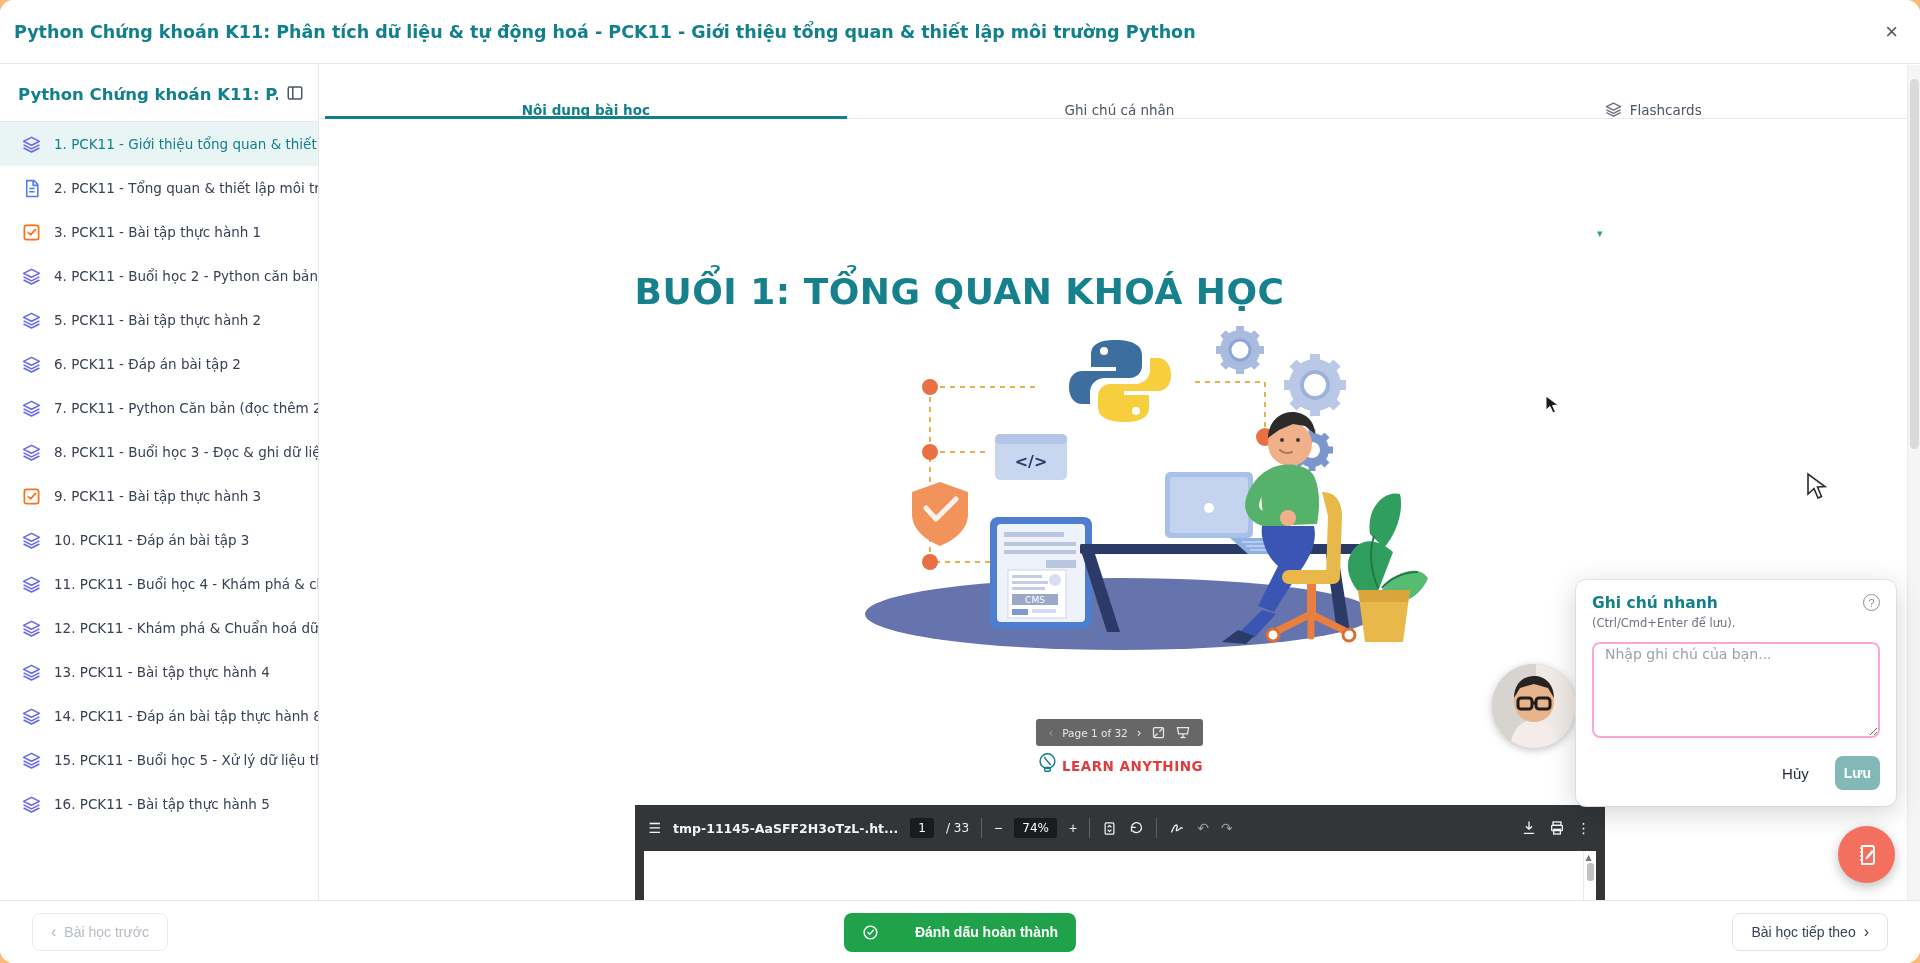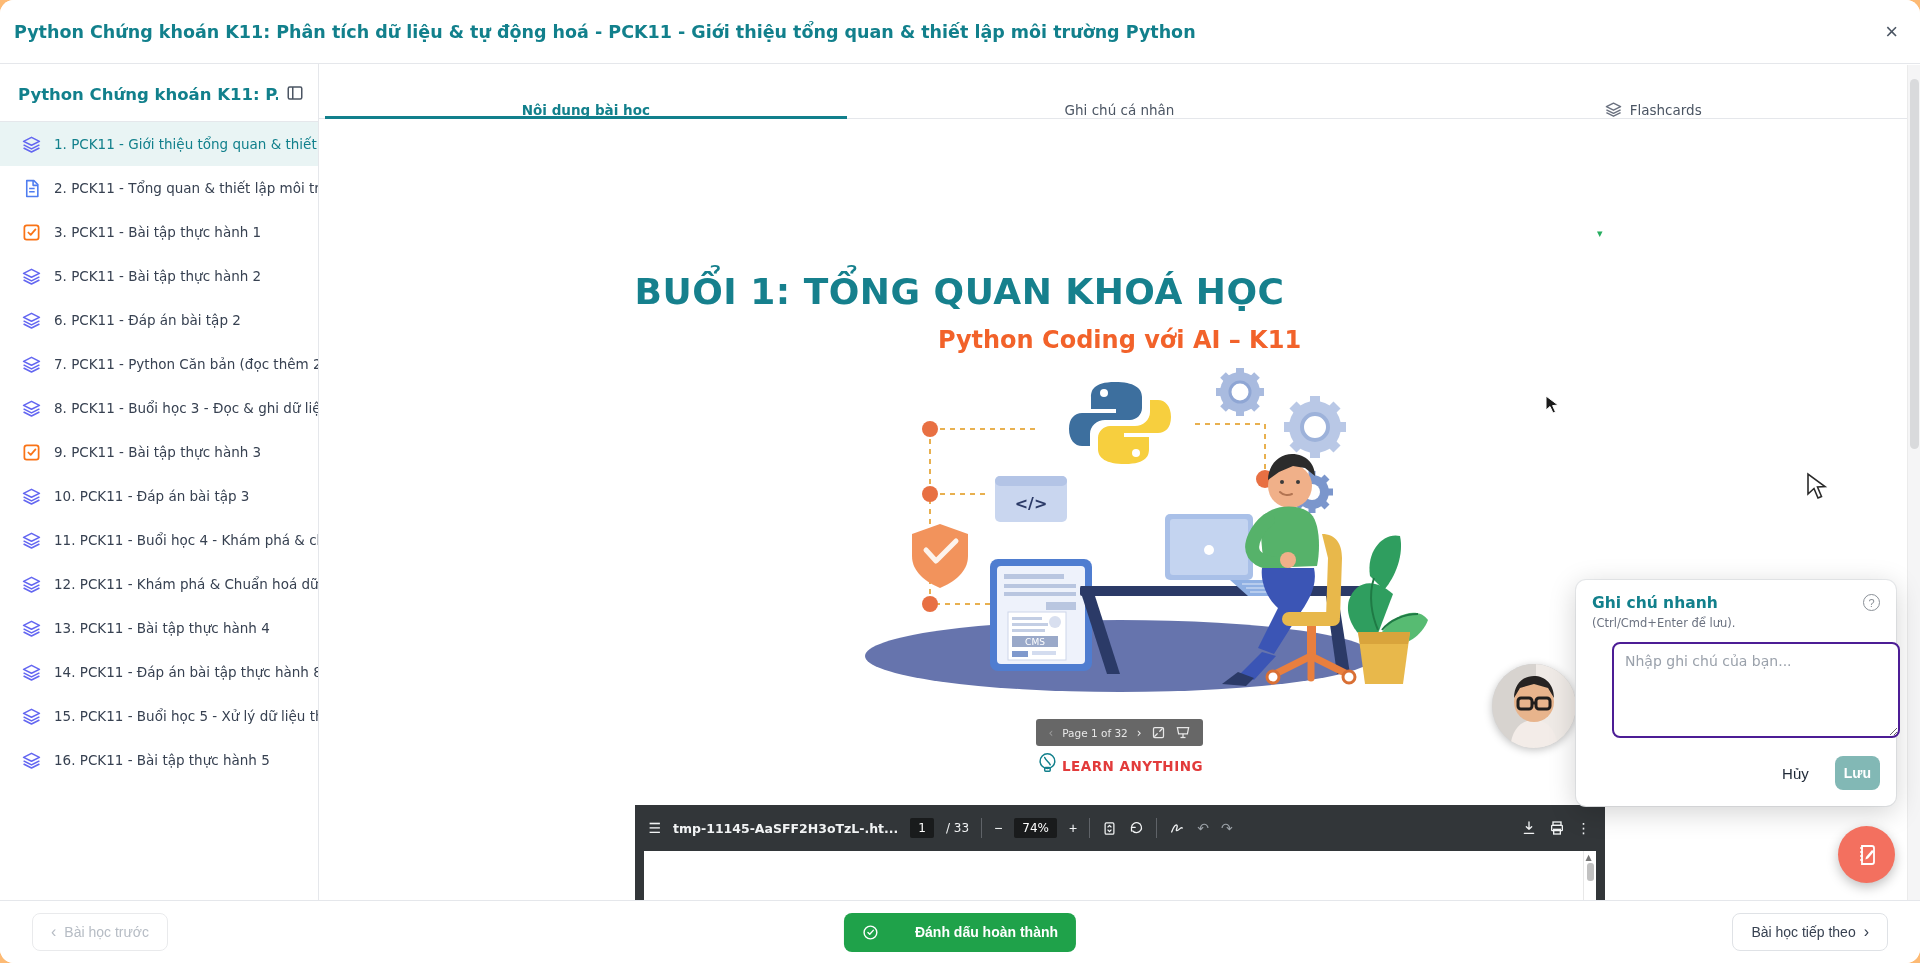--- a/index.html
+++ b/index.html
@@ -87,23 +87,23 @@
   .chev { font-size:16px; line-height:1; }
 
   
   .note { position:absolute; left:1576px; top:580px; width:320px; background:#fff; border-radius:10px;
     box-shadow:0 6px 28px rgba(0,0,0,.18), 0 0 0 1px #eef0f2; padding:14px 16px 16px; z-index:30; }
   .note-head { display:flex; align-items:flex-start; justify-content:space-between; }
   .note-title { color:#12808c; font-weight:bold; font-size:15.5px; }
   .note-help { width:17px; height:17px; border-radius:50%; border:1.4px solid #8a9097; color:#8a9097;
     font-size:11px; display:flex; align-items:center; justify-content:center; cursor:pointer; background:none; }
   .note-hint { color:#6b7280; font-size:11.5px; margin-top:4px; }
-  .note-ta { width:100%; height:96px; margin-top:12px; border:2px solid #4c1d95; border-radius:8px;
-    padding:9px 11px; font-size:14px; color:#111827; resize:vertical; outline:none;
-    font-family:"DejaVu Sans","Liberation Sans",sans-serif;margin-left:20px; }
+  .note-ta { width:100%; height:96px; margin-top:12px; border:2px solid #f9a8d4; border-radius:8px;
+    padding:2px 11px; font-size:14px; color:#111827; resize:vertical; outline:none;
+    font-family:"DejaVu Sans","Liberation Sans",sans-serif; }
   .note-ta::placeholder { color:#9aa1ab; }
   .note-foot { display:flex; justify-content:flex-end; align-items:center; gap:14px; margin-top:14px; }
   .btn-cancel { background:none; border:none; color:#1f2937; font-size:15px; padding:8px 12px; cursor:pointer; }
   .btn-save { background:#82b8b5; border:none; color:#fff; font-size:14px; font-weight:bold; padding:9px 9px; border-radius:8px; cursor:pointer;text-align:right; }
 
   
   .avatar { position:absolute; left:1492px; top:664px; width:84px; height:84px; border-radius:50%;
     overflow:hidden; z-index:20; box-shadow:0 2px 8px rgba(0,0,0,.25); background:#cfd4d9; }
 
   
@@ -164,20 +164,29 @@
 
             <div class="sb-item" data-icon="check">
 
               <svg class="ic i-check" viewBox="0 0 24 24" fill="none" stroke="#f97316" stroke-width="2.2" stroke-linejoin="round">
                 <rect x="3" y="3" width="18" height="18" rx="3"></rect>
                 <path d="m8 12 3 3 6-7" stroke-linecap="round"></path>
               </svg>
               <span class="lbl">3. PCK11 - Bài tập thực hành 1</span>
             </div>
 
+            <div class="sb-item" data-icon="layers">
+              <svg class="ic i-layers" viewBox="0 0 24 24" fill="none" stroke="#6366f1" stroke-width="2" stroke-linejoin="round">
+                <path d="M12 3 2 8l10 5 10-5-10-5z"></path>
+                <path d="M2 12.5 12 17.5l10-5"></path>
+                <path d="M2 16.5 12 21.5l10-5"></path>
+              </svg>
+
+              <span class="lbl">4. PCK11 - Buổi học 2 - Python căn bản</span>
+            </div>
 
             <div class="sb-item" data-icon="layers">
               <svg class="ic i-layers" viewBox="0 0 24 24" fill="none" stroke="#6366f1" stroke-width="2" stroke-linejoin="round">
                 <path d="M12 3 2 8l10 5 10-5-10-5z"></path>
                 <path d="M2 12.5 12 17.5l10-5"></path>
                 <path d="M2 16.5 12 21.5l10-5"></path>
               </svg>
 
               <span class="lbl">5. PCK11 - Bài tập thực hành 2</span>
             </div>
@@ -309,21 +318,20 @@
               </svg>
             <span>Flashcards</span>
           </div>
         </div>
 
         <div class="content">
 
           <div class="slide">
             <div class="slide-tick">▾</div>
             <div class="slide-title">BUỔI 1: TỔNG QUAN KHOÁ HỌC</div>
-            <div class="slide-sub">Python Coding với AI – K11</div>
 
             <svg class="illu" width="620" height="330" viewBox="0 0 620 330">
               <ellipse cx="310" cy="292" rx="255" ry="36" fill="#6674ad"></ellipse>
 
               <g stroke="#e8b04f" stroke-width="2" stroke-dasharray="5 5" fill="none">
                 <path d="M120 65 L120 240 L185 240"></path>
                   <path d="M120 65 L230 65"></path>
                 <path d="M120 130 L175 130"></path>
                   <path d="M385 60 L455 60 L455 115"></path>
               </g>

